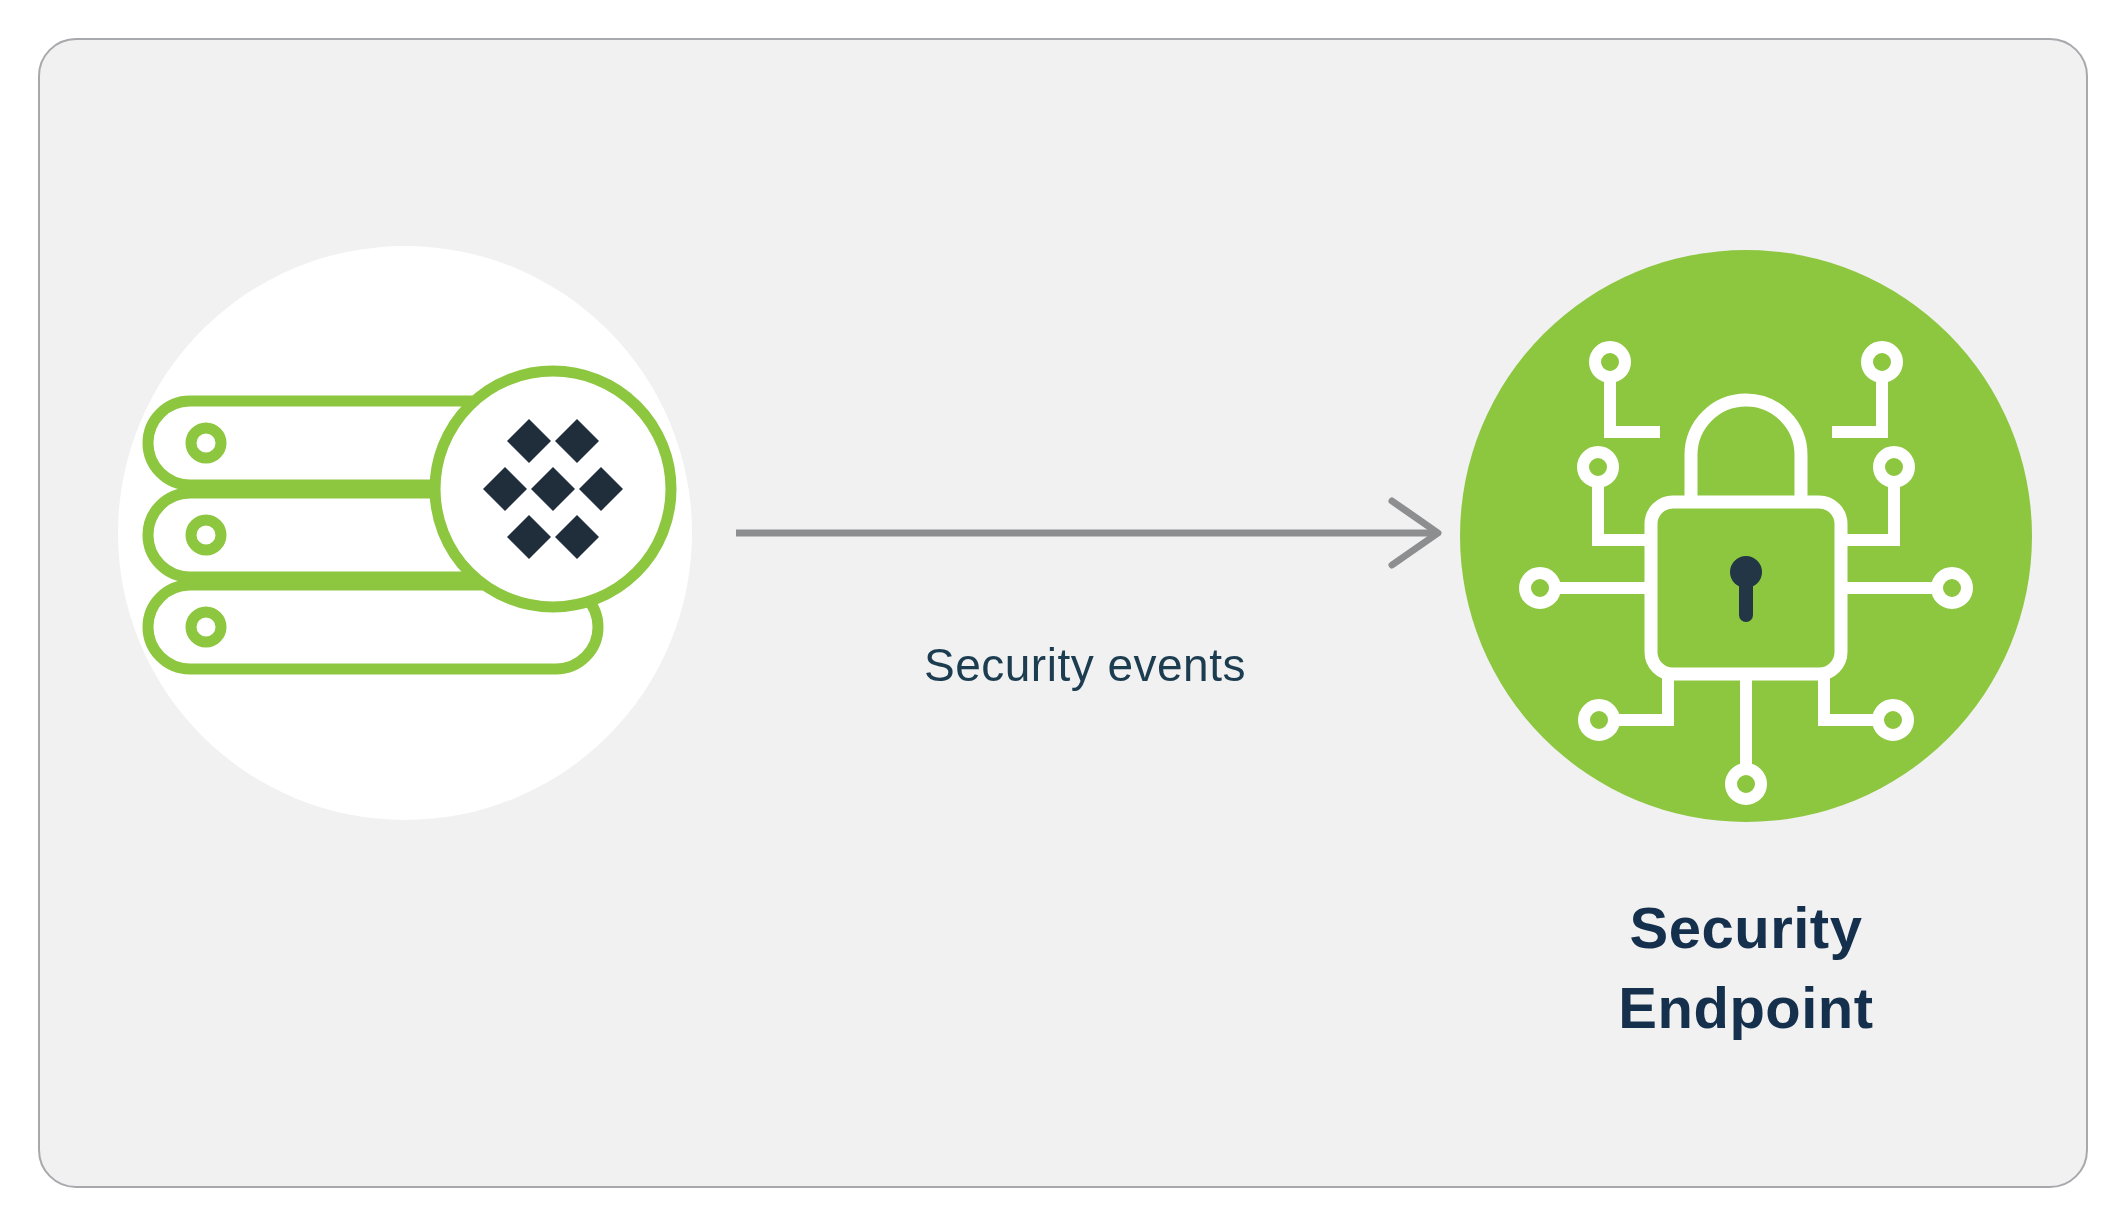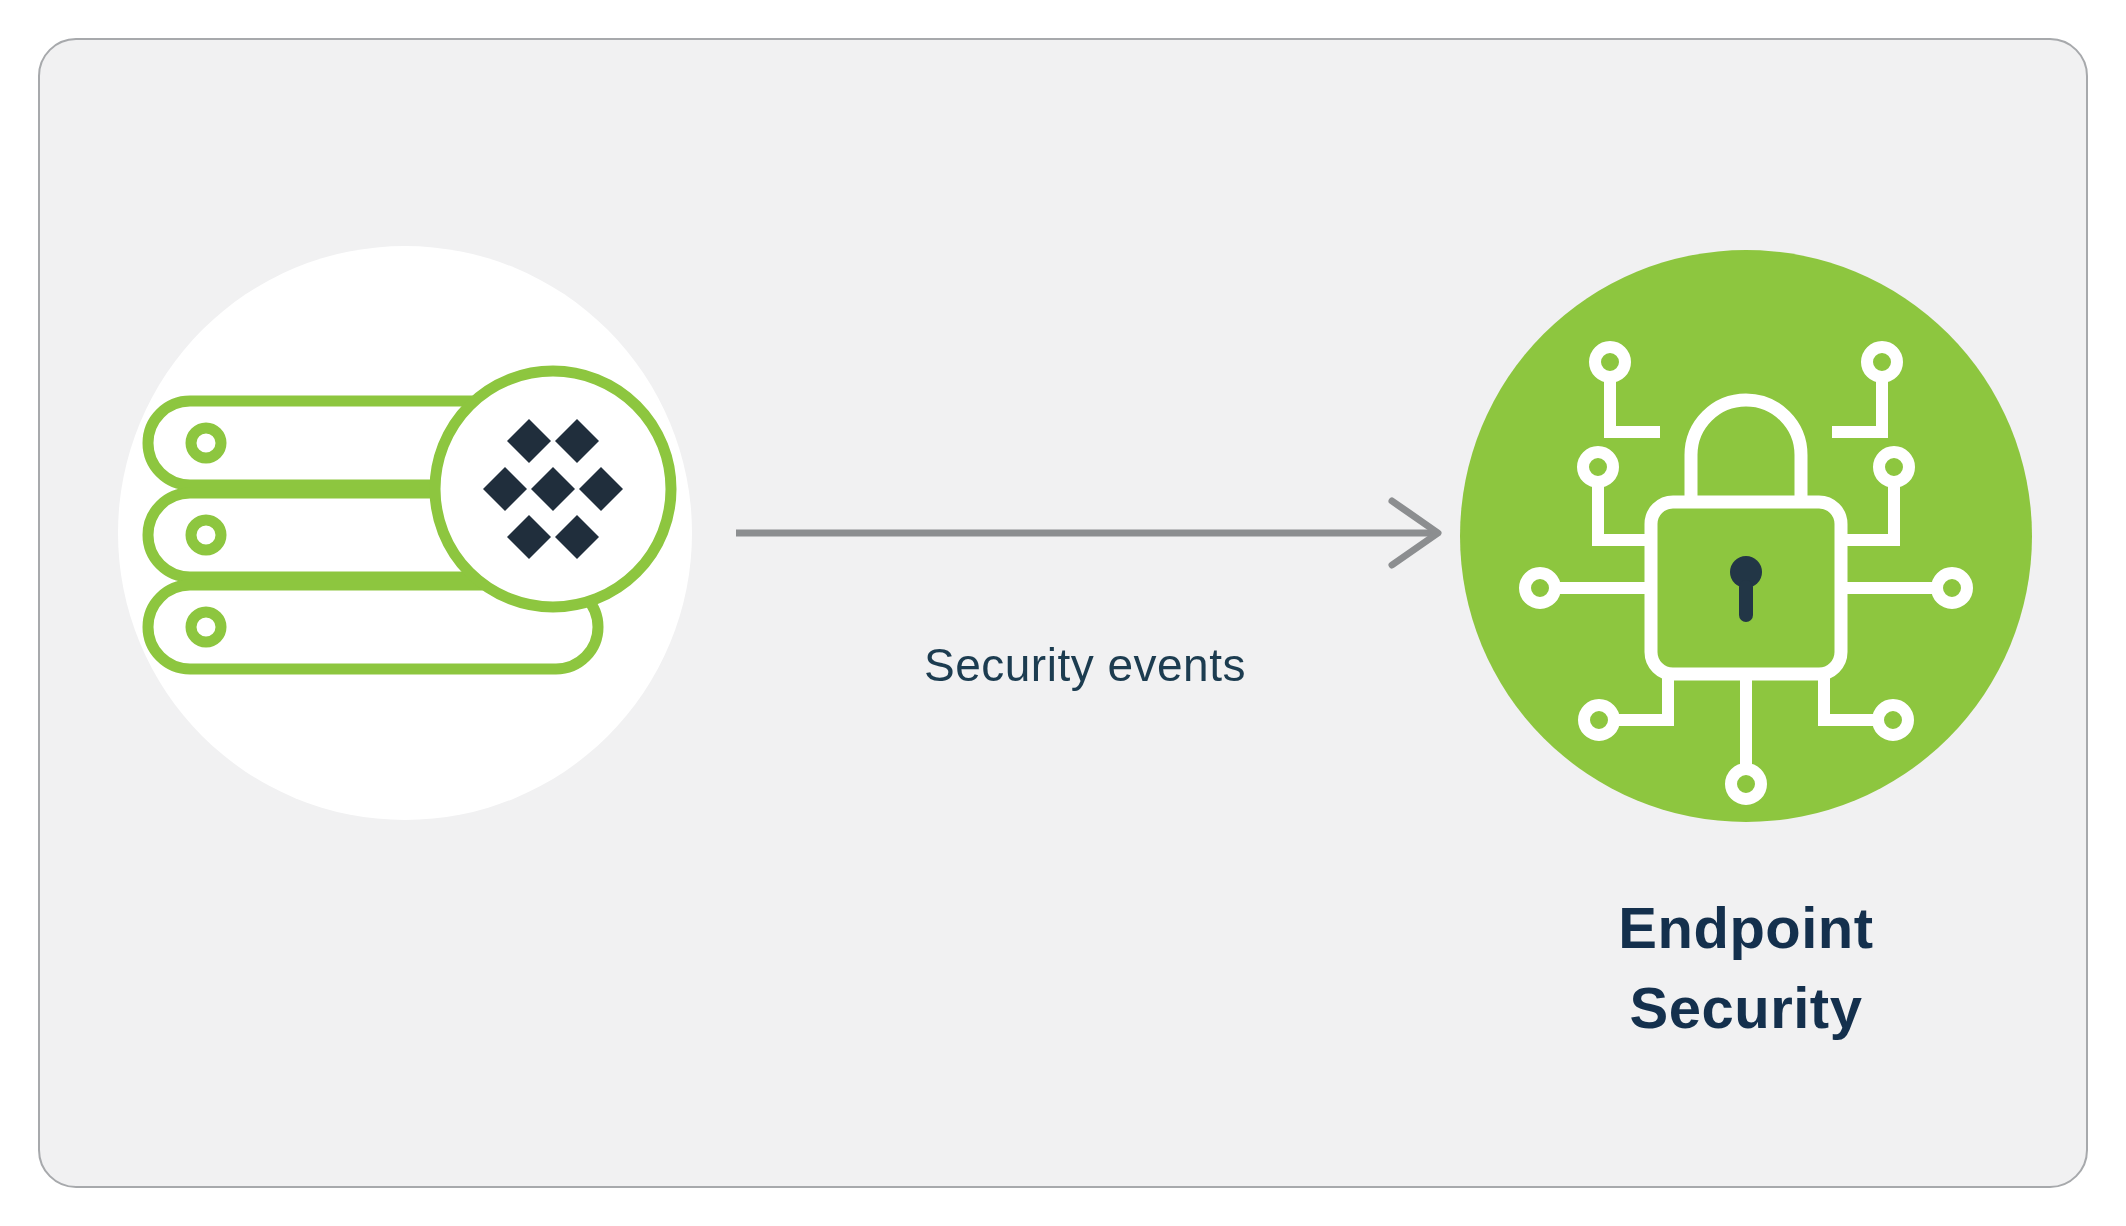--- a/index.html
+++ b/index.html
@@ -135,16 +135,16 @@
       <path d="M 231 258 L 231 205 A 55 55 0 0 1 341 205 L 341 258" fill="none" stroke="#ffffff" stroke-width="13"></path>
       <rect x="191" y="252" width="190" height="172" rx="22" fill="#8dc63f" stroke="#ffffff" stroke-width="13"></rect>
       <g fill="#223646">
         <circle cx="286" cy="322" r="16"></circle>
         <rect x="279" y="330" width="14" height="42" rx="7"></rect>
       </g>
     </svg>
   </div>
 
   <div class="caption">
+    <div>Security</div>
     <div>Endpoint</div>
-    <div>Security</div>
   </div>
 </div>
 
 </body></html>

